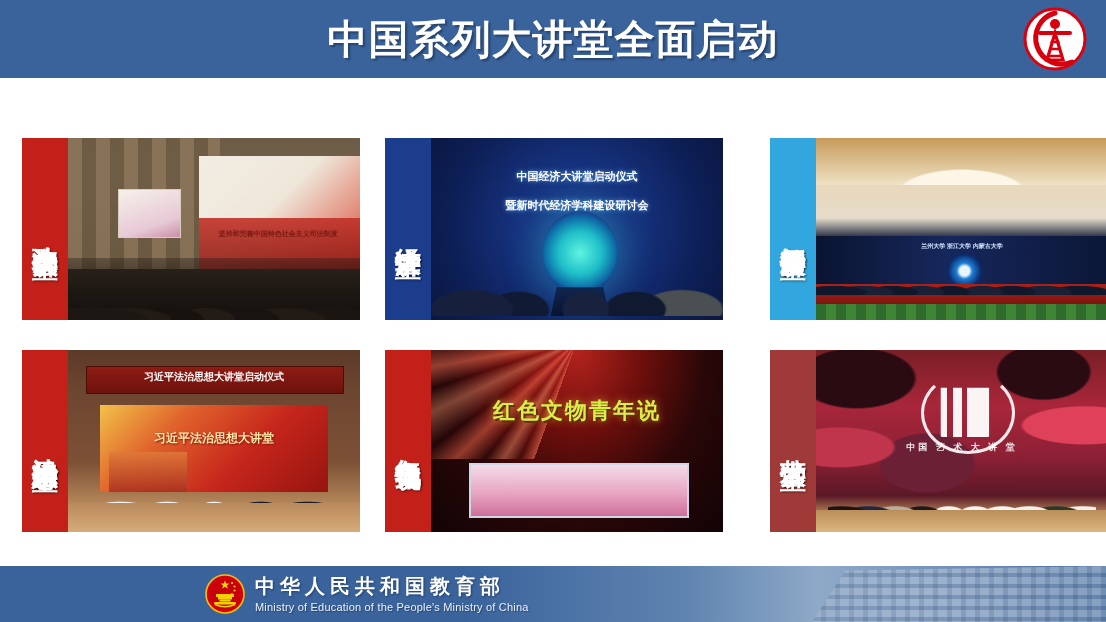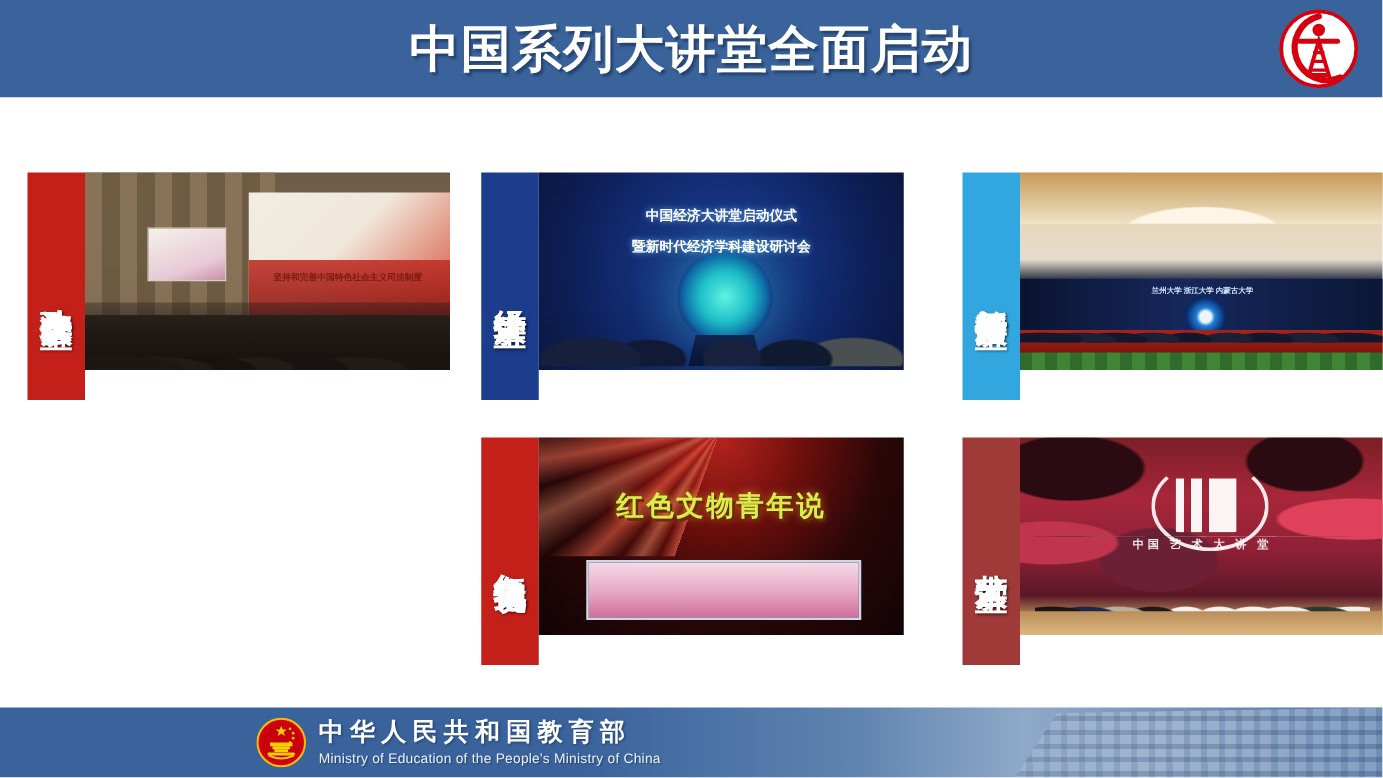--- a/index.html
+++ b/index.html
@@ -63,21 +63,21 @@
     color:#ffffff;
     font-weight:bold;
     font-size:26px;
     line-height:1.04;
     letter-spacing:1px;
     text-shadow:1px 1px 2px rgba(0,0,0,.45);
     white-space:nowrap;
     user-select:none;
   }
   .tile-photo{
-    flex:1 1 auto;height:158px;
+    flex:1 1 auto;height:182px;
     position:relative;overflow:hidden;
   }
   .photo-caption{
     position:absolute;left:0;right:0;
     text-align:center;
     color:#fff;
     font-weight:bold;
     white-space:nowrap;
     pointer-events:none;
   }
@@ -323,20 +323,35 @@
       <div class="ceiling"></div>
         <div class="board"></div>
         <div class="ring"></div>
       <div class="carpet"></div>
         <div class="row"></div>
         <div class="plants"></div>
       <div class="photo-caption cap">兰州大学    浙江大学    内蒙古大学</div>
     </div>
   </div>
 
+  <div class="tile r2 c1">
+    <div class="tile-banner" style="background:#c4201a;">
+      <span class="tile-banner-text">法治思想大讲堂</span>
+    </div>
+    <div class="tile-photo ph4">
+      <div class="topbar"></div>
+      <div class="led">
+          <div class="gate"></div>
+        </div>
+      <div class="people"></div>
+        <div class="floor"></div>
+      <div class="photo-caption cap-top">习近平法治思想大讲堂启动仪式</div>
+      <div class="photo-caption cap-led">习近平法治思想大讲堂</div>
+    </div>
+  </div>
 
   <div class="tile r2 c2">
     <div class="tile-banner" style="background:#c4201a;">
       <span class="tile-banner-text">红色文物青年说</span>
     </div>
     <div class="tile-photo ph5">
       <div class="beams"></div>
         <div class="people"></div>
         <div class="desk"></div>
       <div class="photo-caption cap">红色文物青年说</div>

